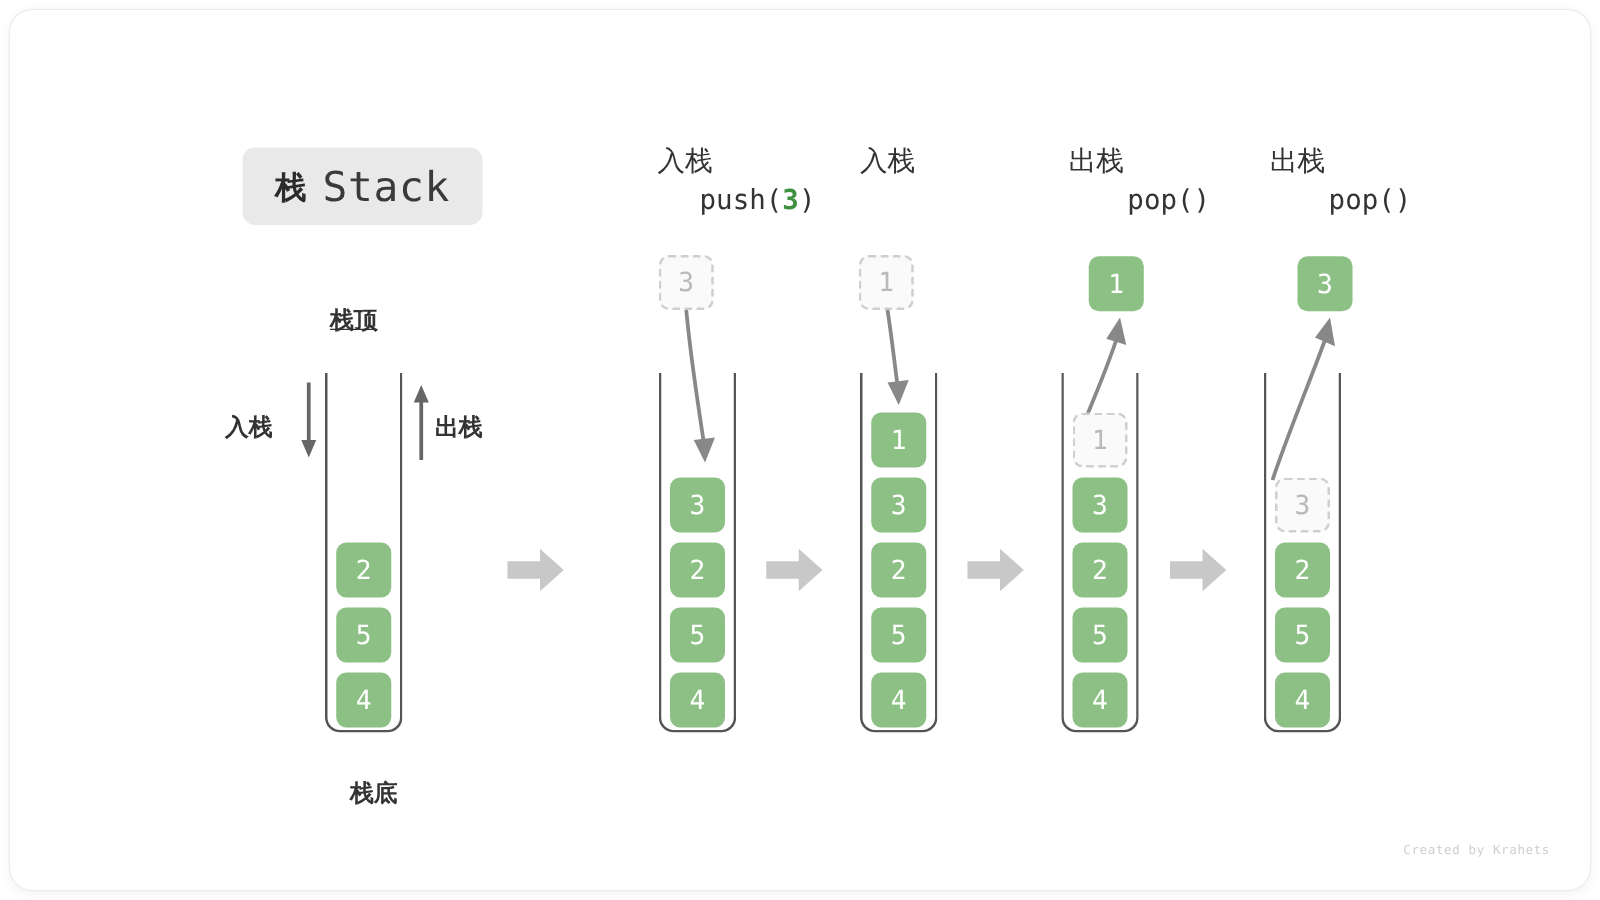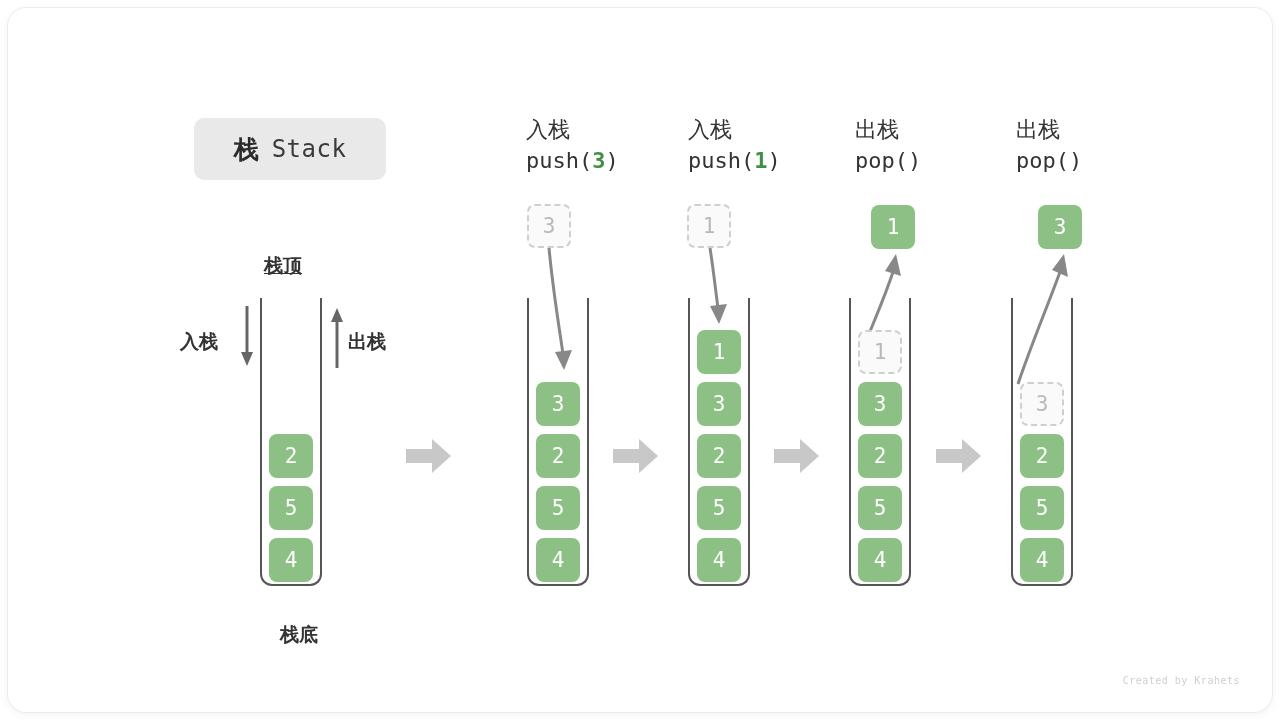--- a/index.html
+++ b/index.html
@@ -41,21 +41,21 @@
     justify-content: center;
   }
   #title-badge .t-cn {
     font-size: 25px;
     font-weight: bold;
     color: #2b2b2b;
     letter-spacing: 1px;
   }
   #title-badge .t-en {
     font-family: "DejaVu Sans Mono", "Liberation Mono", monospace;
-    font-size: 24px;
+    font-size: 33px;
     color: #3a3a3a;
     margin-left: 12px;
     letter-spacing: 0.5px;
   }
 
   
   .tube {
     width: 62px;
     height: 288px;
     border-left: 2px solid #555555;
@@ -132,20 +132,21 @@
     color: #333333;
     line-height: 30px;
     white-space: nowrap;
   }
   .op-code {
     font-family: "DejaVu Sans Mono", "Liberation Mono", monospace;
     font-size: 22px;
     color: #333333;
     line-height: 32px;
     white-space: nowrap;
+    text-align: center;
   }
   .op-code .arg { color: #3f9142; font-weight: bold; }
 
   #footer {
     right: 32px;
     bottom: 26px;
     font-family: "DejaVu Sans Mono", "Liberation Mono", monospace;
     font-size: 10px;
     color: #cfcfcf;
     letter-spacing: 0.5px;
@@ -165,21 +166,21 @@
 
   <div class="abs" style="left:252px; top:290px;">
     <div class="tube"></div>
     <div class="tube-inner">
         <div class="cell solid">4</div>
         <div class="cell solid">5</div>
         <div class="cell solid">2</div>
       </div>
   </div>
 
-  <div class="abs lbl-bold" style="left:256px; top:245px;text-decoration:underline;">栈顶</div>
+  <div class="abs lbl-bold" style="left:256px; top:235px;text-decoration:underline;">栈顶</div>
   <div class="abs lbl-bold" style="left:272px; top:614px;">栈底</div>
 
   <div class="abs lbl-bold" style="left:172px; top:321px;">入栈</div>
   <div class="abs lbl-bold" style="left:340px; top:321px;">出栈</div>
 
   <svg class="abs" style="left:230px; top:296px;" width="18" height="66" viewBox="0 0 18 66">
     <line x1="9" y1="2" x2="9" y2="50" stroke="#666" stroke-width="3"></line>
     <polygon points="9,62 3,48 15,48" fill="#666"></polygon>
   </svg>
 
@@ -212,23 +213,20 @@
         <div class="cell solid">3</div>
       </div>
   </div>
 
   <svg class="abs" style="left:605px; top:430px;" width="46" height="36" viewBox="0 0 46 36">
     <polygon points="0,11 26,11 26,1 45,18 26,35 26,25 0,25" fill="#c8c8c8"></polygon>
   </svg>
 
   <div class="abs op-label" style="left:680px; top:107px;">
     <div class="op-cn">入栈</div>
-    <div class="op-code">
-      <span>push(</span><span class="arg">1</span><span>)</span>
-    </div>
   </div>
   <div class="abs float-cell ghost" style="left:679px; top:196px;">1</div>
   <svg class="abs" style="left:676px; top:238px;" width="60" height="84" viewBox="0 0 60 84">
     <path d="M26,2 C30,28 32,48 34,62" stroke="#888" stroke-width="3" fill="none"></path>
     <polygon points="35,78 26,60 43,58" fill="#888"></polygon>
   </svg>
   <div class="abs" style="left:680px; top:290px;">
     <div class="tube"></div>
     <div class="tube-inner">
         <div class="cell solid">4</div>

